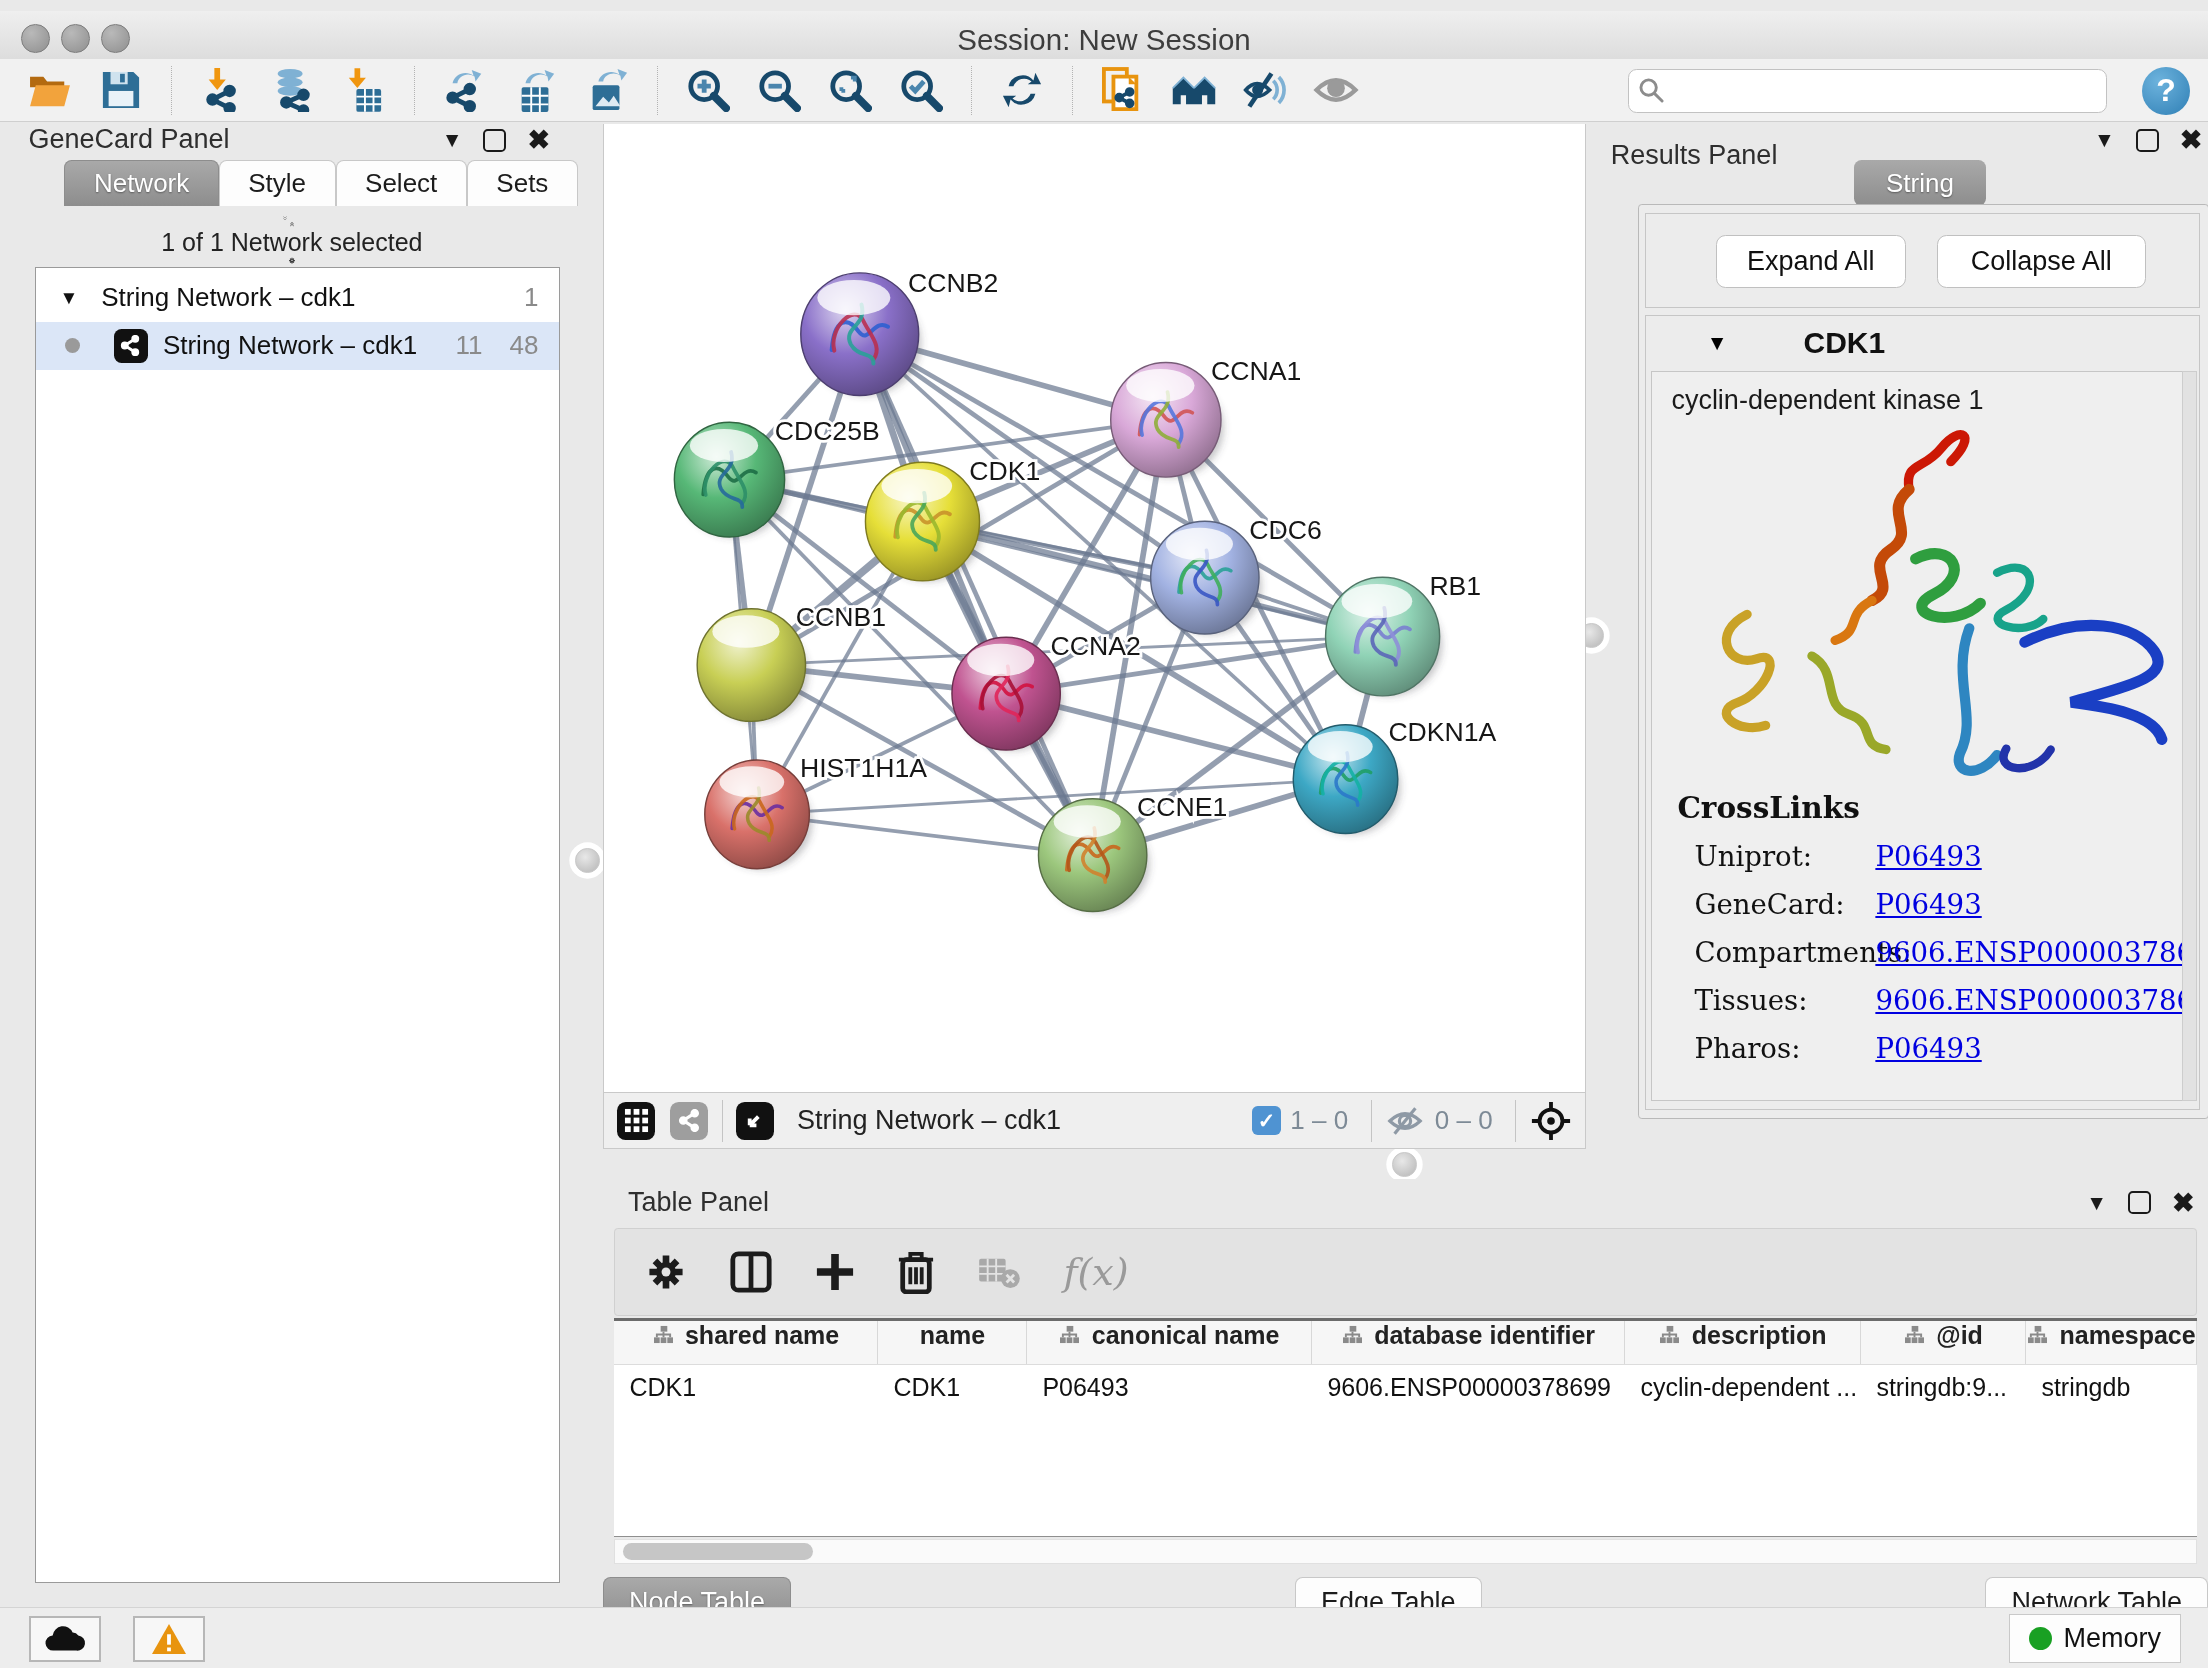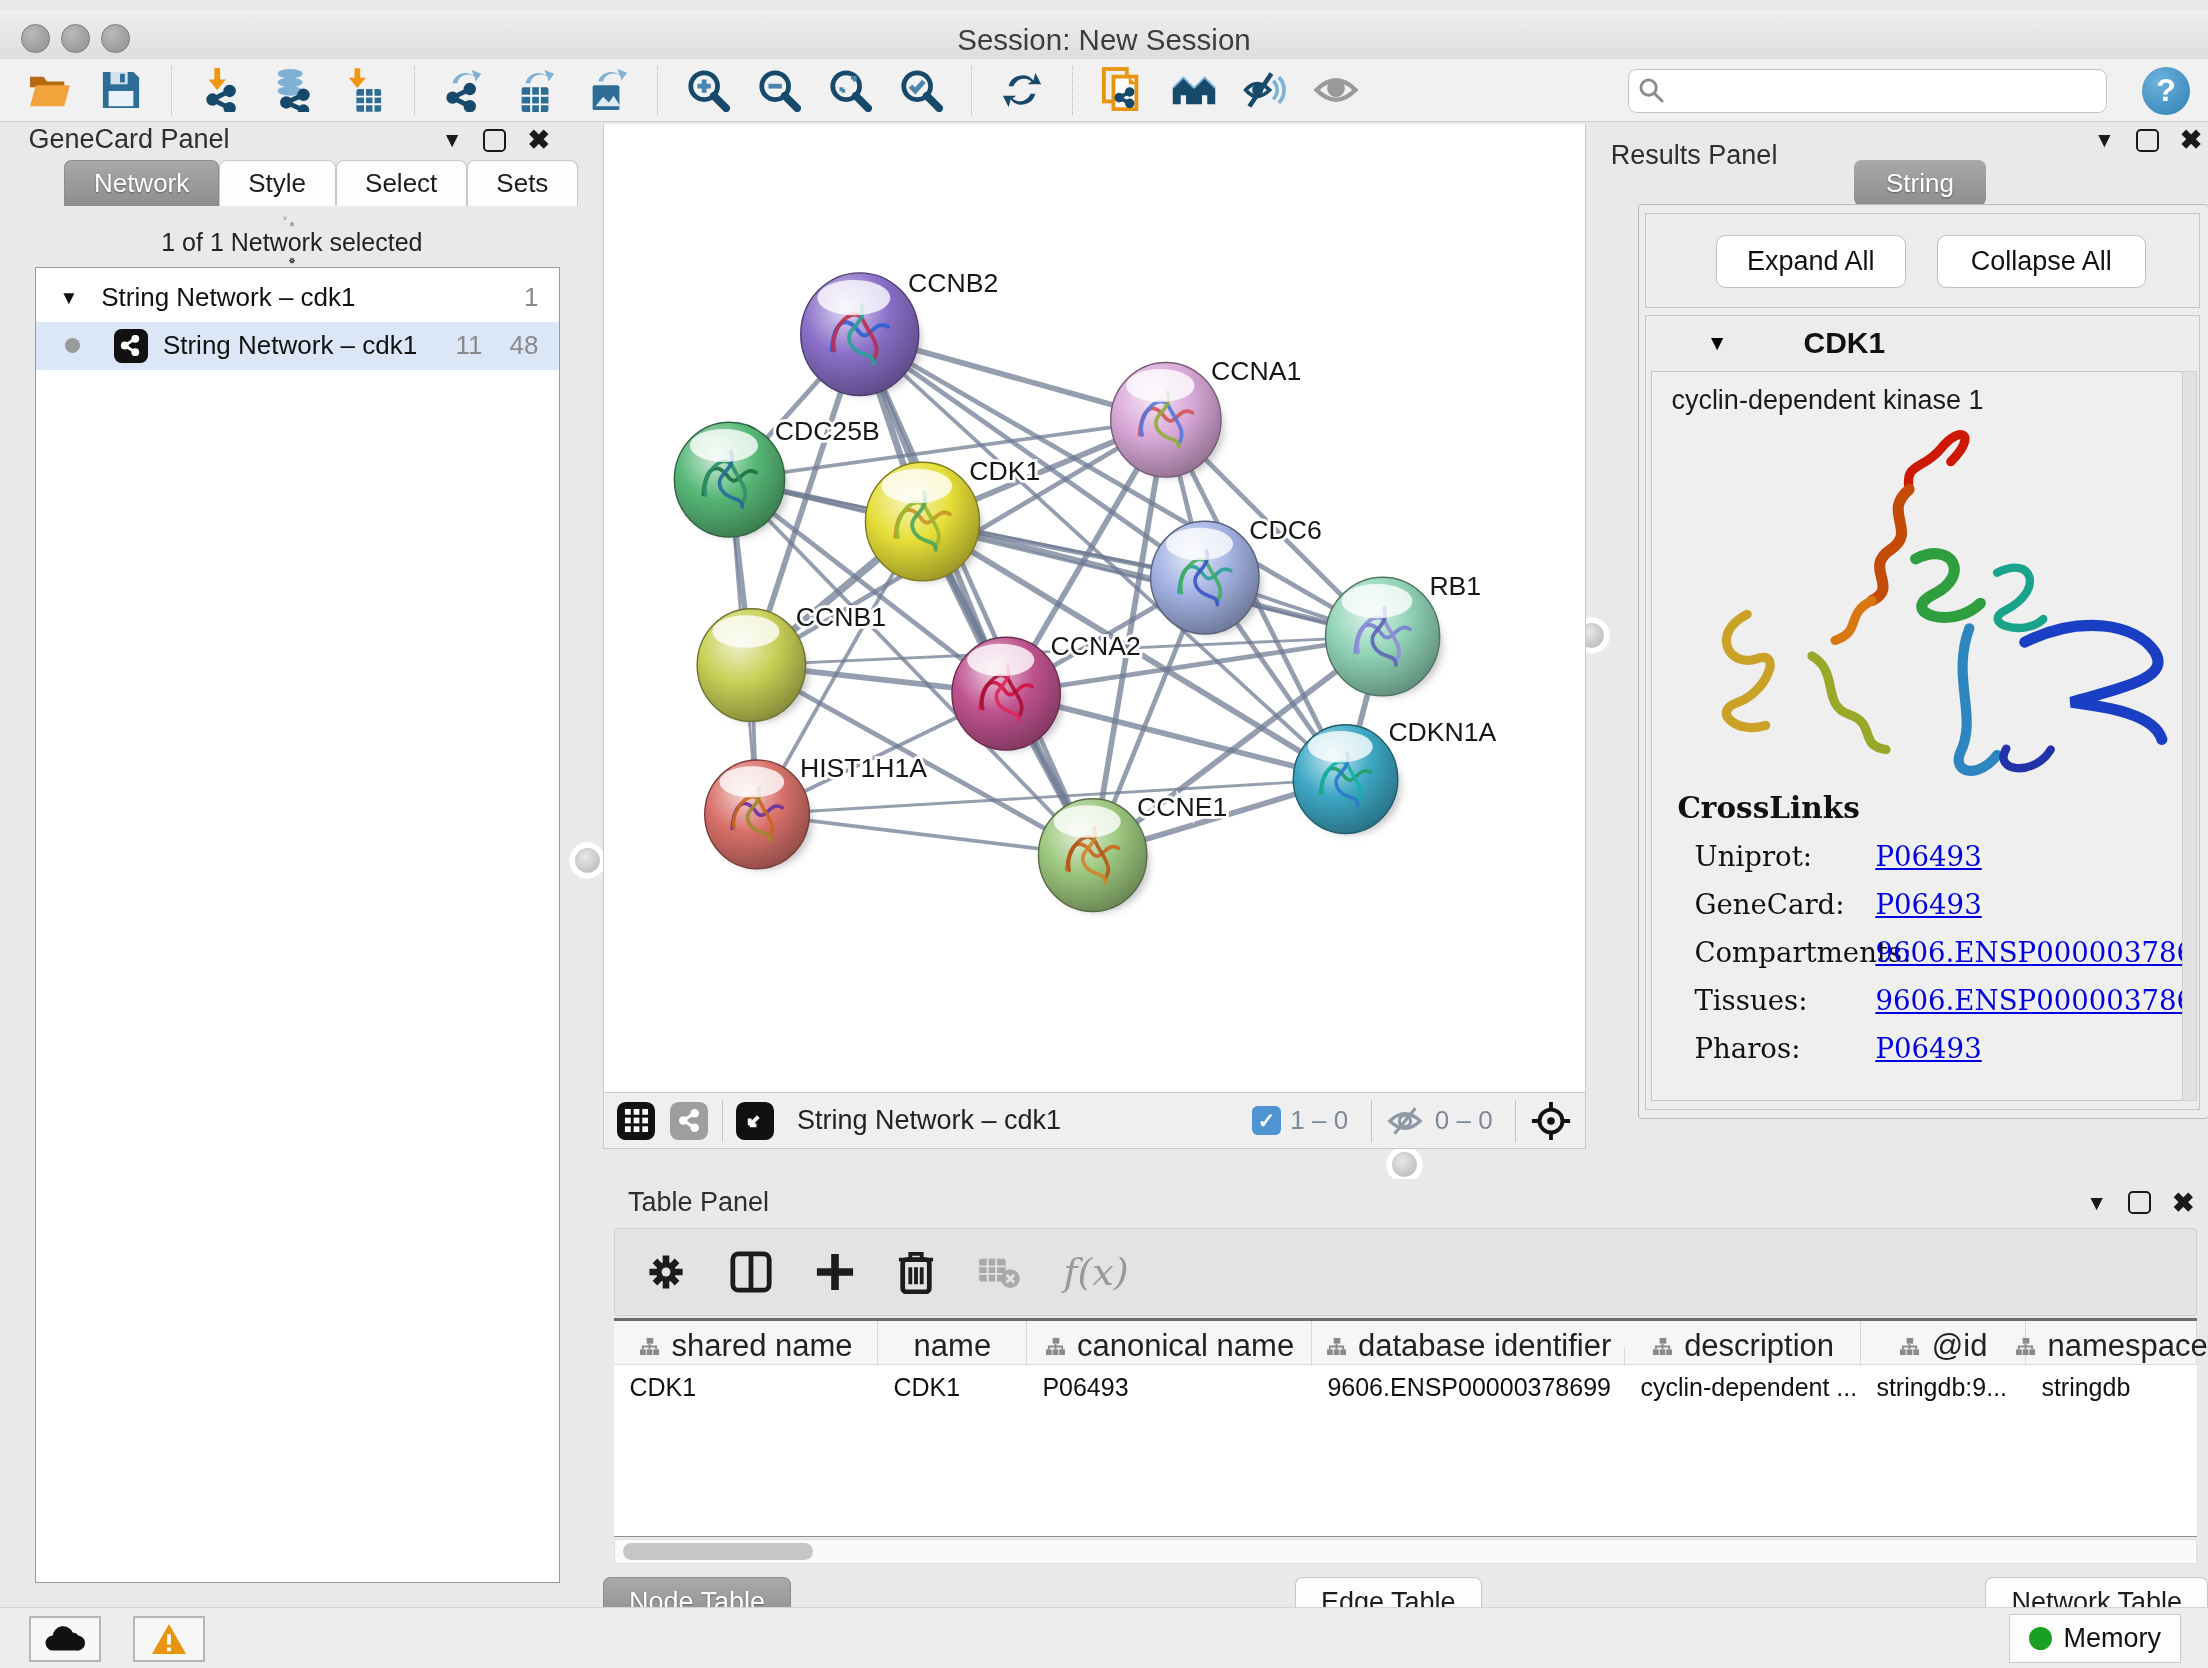--- a/index.html
+++ b/index.html
@@ -84,21 +84,21 @@
   .xl-label { width:181px; color:#111; margin-left:17px; }
   .xl-value { color:#0000e0; text-decoration:underline; }
   #rp-scroll { position:absolute; right:1.9px; top:55px; width:15px; height:730px; background:#e2e2e2; border:1px solid #cdcdcd; }
 
   
   #table-panel { position:absolute; left:603px; top:1179px; width:1605px; height:428px; background:#e9e9e9; }
   #tp-toolbar { position:absolute; left:11.4px; top:49px; width:1583px; height:88px; background:#e3e3e3;
     border:1.9px solid #d0d0d0; border-radius:3.8px; display:flex; align-items:center; gap:42px; padding-left:30px; }
   #tp-table { position:absolute; left:11.4px; top:139px; width:1583px; height:219px; background:#fff; border-top:3.8px solid #6b6b6b; border-bottom:1.9px solid #8f8f8f; }
   #tp-header { display:flex; height:44px; background:#f6f6f6; border-bottom:1.9px solid #dcdcdc; }
-  .th { display:flex; align-items:flex-end; justify-content:center; gap:11.4px; font-size:31px; color:#222; border-right:1px solid #d8d8d8; }
+  .th { display:flex; align-items:flex-start; justify-content:center; gap:11.4px; font-size:25px; color:#222; border-right:1px solid #d8d8d8;font-weight:bold; }
   #tp-row { display:flex; height:44px; }
   .td { display:flex; align-items:center; padding-left:15px; font-size:25px; color:#111; }
   #tp-hscroll { position:absolute; left:11.4px; top:360px; width:1583px; height:25px; background:#fafafa; border:1px solid #e0e0e0; }
   #tp-hthumb { position:absolute; left:7.6px; top:2.9px; width:190px; height:17px; border-radius:8.6px; background:#c6c6c6; }
   #tp-tabs { position:absolute; left:0; width:100%; top:398px; display:flex; justify-content:space-between; }
   #tp-tabs .tab { padding:0 25px; height:49px; border-radius:7.6px; font-size:27px; }
 
   
   #statusbar { position:absolute; left:0; top:1607px; width:2208px; height:61px; background:#ededed; border-top:1.9px solid #d4d4d4; }
   .sb-btn { position:absolute; top:7.6px; width:72px; height:46px; background:#f7f7f7; border:2.9px solid #b7b7b7;
@@ -748,21 +748,21 @@
                 <g fill="#8a8a8a">
                   <rect x="8" y="1" width="7" height="6"></rect>
                   <rect x="1" y="13" width="6" height="6"></rect>
                   <rect x="8" y="13" width="6" height="6"></rect>
                   <rect x="15" y="13" width="6" height="6"></rect>
                 </g>
                 <path d="M11 7 v3 M4 13 v-3 h14 v3 M11 10 v3" stroke="#8a8a8a" stroke-width="2" fill="none"></path>
               </svg></span>
             <span>canonical name</span>
           </div>
-          <div class="th" style="width: 313px; margin-top: 27px;">
+          <div class="th" style="width: 313px;">
             <span><svg width="21" height="19" viewBox="0 0 22 20">
                 <g fill="#8a8a8a">
                   <rect x="8" y="1" width="7" height="6"></rect>
                   <rect x="1" y="13" width="6" height="6"></rect>
                   <rect x="8" y="13" width="6" height="6"></rect>
                   <rect x="15" y="13" width="6" height="6"></rect>
                 </g>
                 <path d="M11 7 v3 M4 13 v-3 h14 v3 M11 10 v3" stroke="#8a8a8a" stroke-width="2" fill="none"></path>
               </svg></span>
             <span>database identifier</span>

